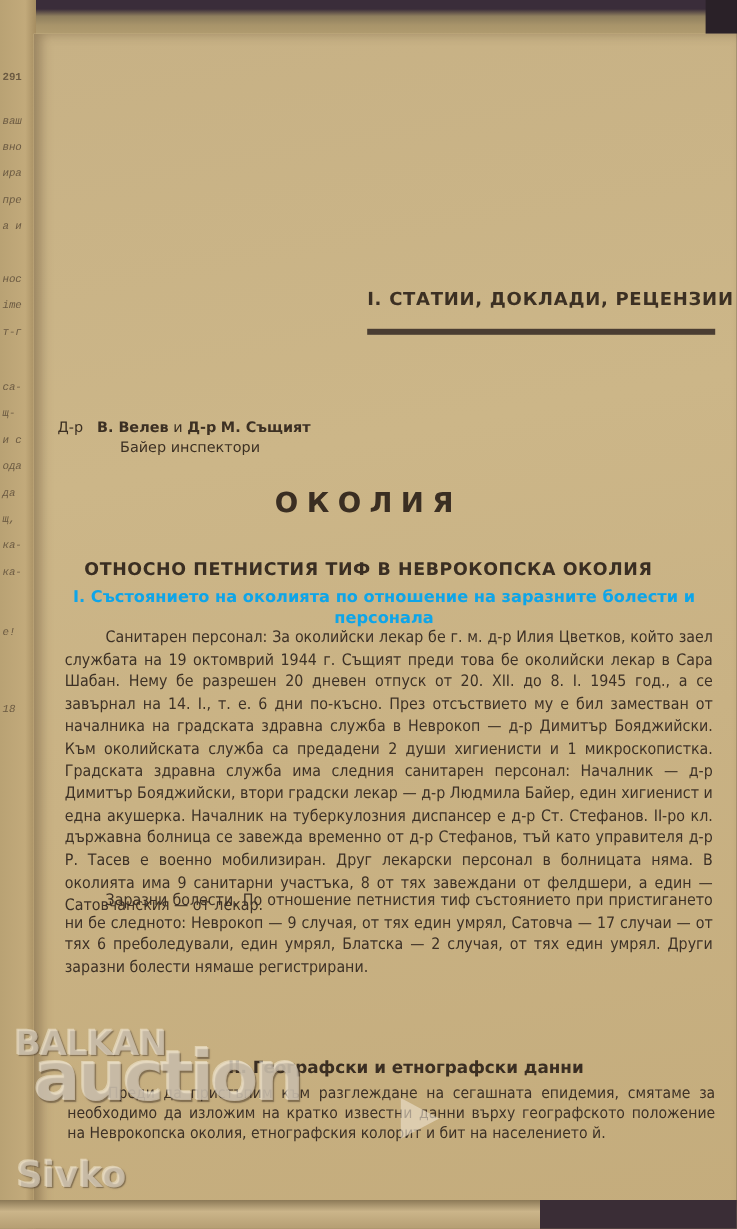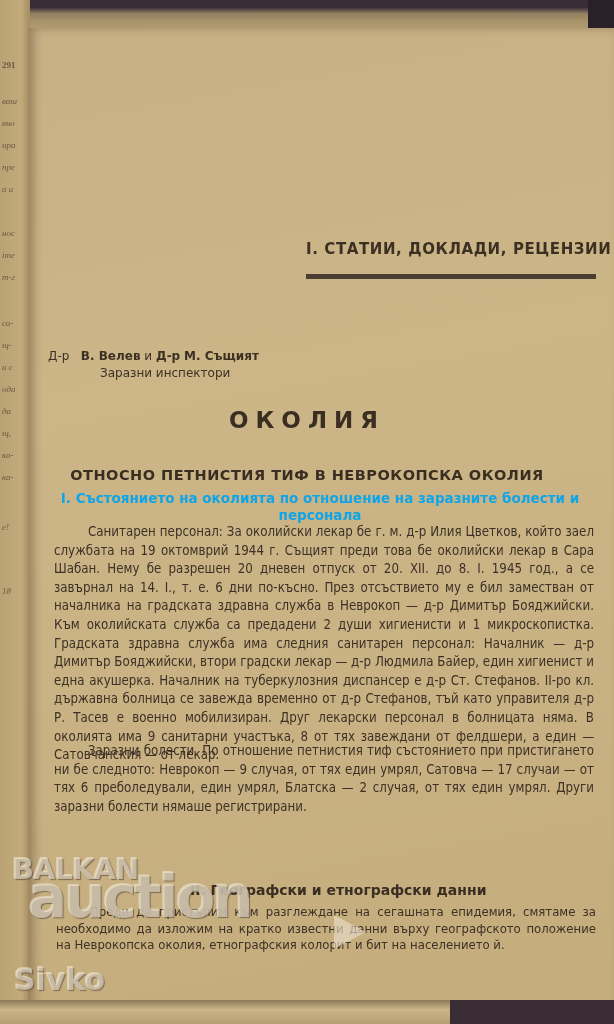--- a/index.html
+++ b/index.html
@@ -10,21 +10,21 @@
   }
   .top-edge {
     position:absolute; left:28px; top:0; width:560px; height:30px;
     background:linear-gradient(180deg,#3a2d3a 0%,#3a2d3a 25%,#8f7f5e 45%,#a8946a 70%,#b29d70 100%);
   }
   .left-page {
     position:absolute; left:0; top:0; width:30px; height:1024px;
     background:linear-gradient(90deg,#b9a274 0%,#c2aa7b 70%,#a58d61 100%);
   }
   .left-page .frag {
-    position:absolute; left:2px; font-family:Liberation Serif, serif;
+    position:absolute; left:2px; font-family:Liberation Mono, monospace;
     font-size:9px; color:#6b5a42; font-style:italic; white-space:nowrap;
   }
   .page {
     position:absolute; left:28px; top:28px; width:586px; height:996px;
     background:linear-gradient(170deg,#c7b185 0%,#ccb688 35%,#c9b284 60%,#c4ac7c 100%);
     box-shadow:inset 6px 0 10px rgba(70,50,30,0.35);
   }
   .section-head {
     position:absolute; left:306px; top:240px; font-size:15px; color:#3c3023;
     font-weight:bold; letter-spacing:0.6px; white-space:nowrap;
@@ -114,21 +114,21 @@
 <div class="section-head">I. СТАТИИ, ДОКЛАДИ, РЕЦЕНЗИИ</div>
 <div class="section-rule"></div>
 
 <div class="authors">
   <span>Д-р</span>&nbsp;&nbsp;
   <b>В. Велев</b>
   <span>и</span>
   <b>Д-р</b>
   <b>М. Същият</b>
 </div>
-<div class="role">Заразни инспектори</div>
+<div class="role">Байер инспектори</div>
 
 <div class="doc-title">ОКОЛИЯ</div>
 <div class="doc-subtitle">ОТНОСНО ПЕТНИСТИЯ ТИФ В НЕВРОКОПСКА ОКОЛИЯ</div>
 
 <div class="chapter">I. Състоянието на околията по отношение на заразните болести и персонала</div>
 
 <div class="body-text p1">
   <p><b>Санитарен персонал:</b><span> За околийски лекар бе г. м. д-р Илия Цветков, който заел службата на 19 октомврий 1944 г. Същият преди това бе околийски лекар в Сара Шабан. Нему бе разрешен 20 дневен отпуск от 20. XII. до 8. I. 1945 год., а се завърнал на 14. I., т. е. 6 дни по-късно. През отсъствието му е бил заместван от началника на градската здравна служба в Неврокоп — д-р Димитър Бояджийски. Към околийската служба са предадени 2 души хигиенисти и 1 микроскопистка. Градската здравна служба има следния санитарен персонал: Началник — д-р Димитър Бояджийски, втори градски лекар — д-р Людмила Байер, един хигиенист и една акушерка. Началник на туберкулозния диспансер е д-р Ст. Стефанов. II-ро кл. държавна болница се завежда временно от д-р Стефанов, тъй като управителя д-р Р. Тасев е военно мобилизиран. Друг лекарски персонал в болницата няма. В околията има 9 санитарни участъка, 8 от тях завеждани от фелдшери, а един — Сатовчанския — от лекар.</span></p>
 </div>
 

